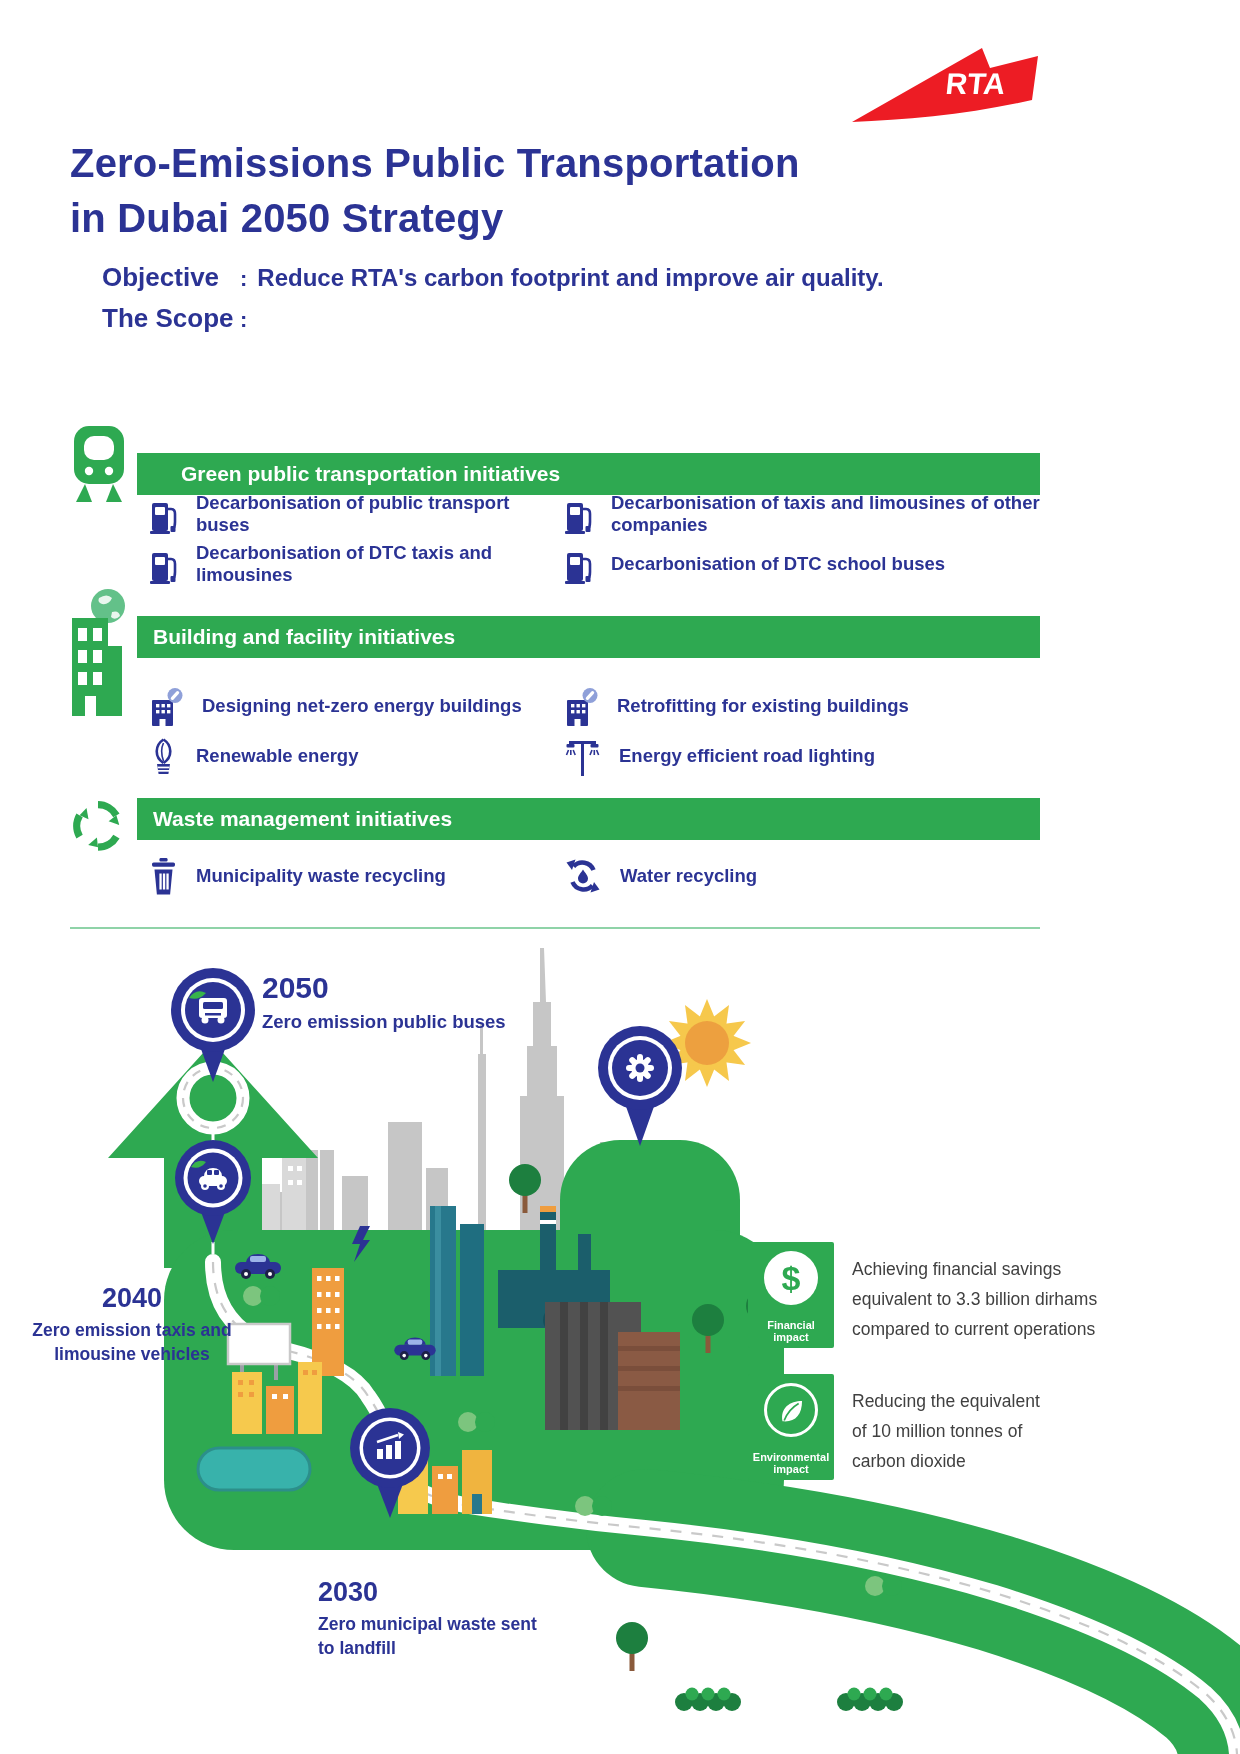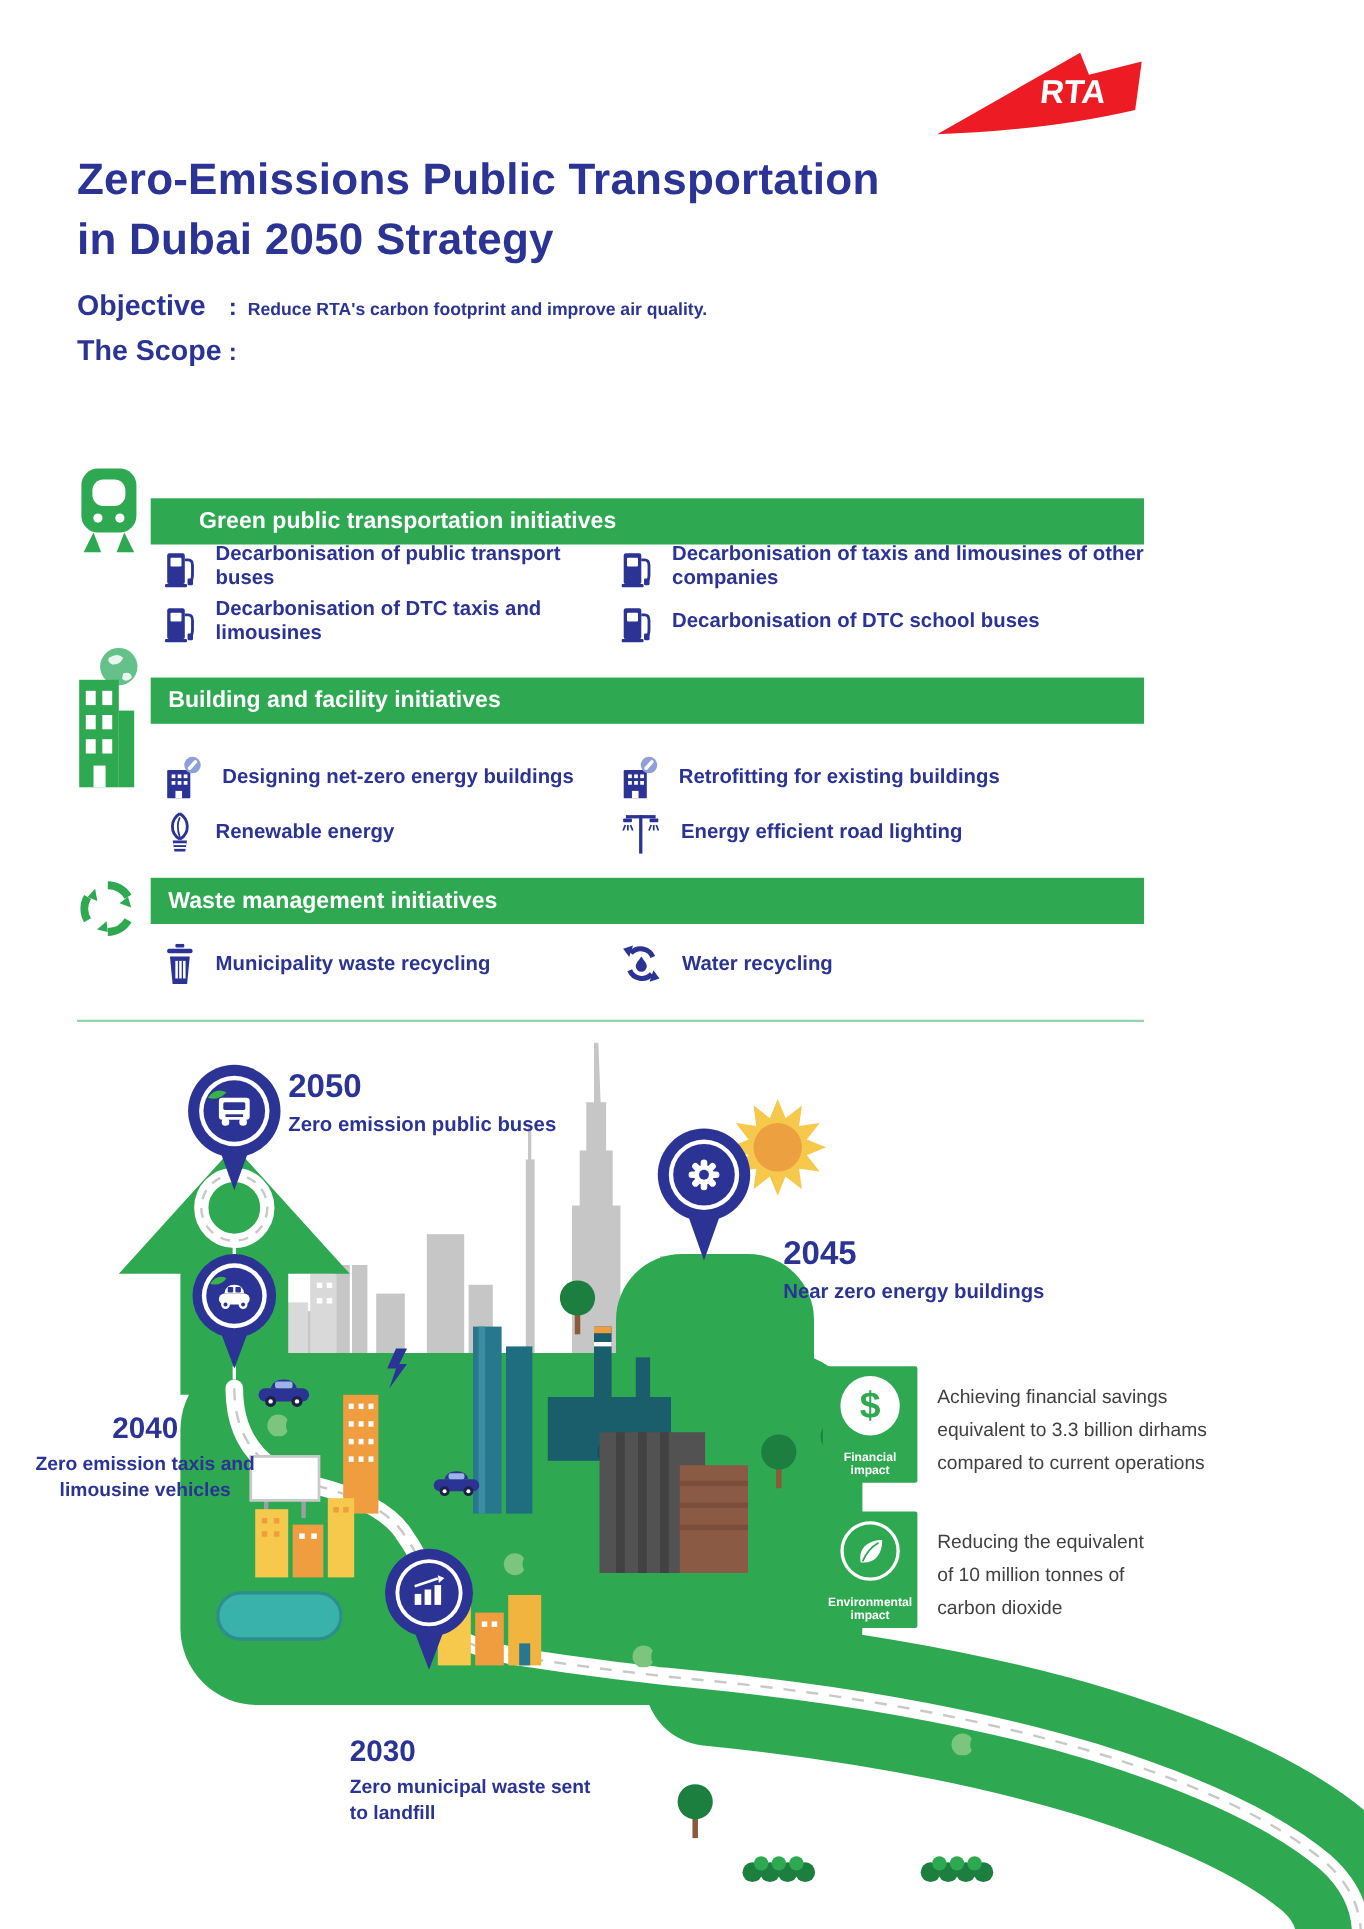--- a/index.html
+++ b/index.html
@@ -1,23 +1,23 @@
 <!DOCTYPE html>
 <html><head>
 <meta charset="utf-8">
 <style>
   html,body{margin:0;padding:0;background:#fff;}
   .page{position:relative;width:1240px;height:1754px;background:#fff;overflow:hidden;
         font-family:"Liberation Sans",sans-serif;color:#2b3394;}
   .abs{position:absolute;}
   .title{font-size:40px;font-weight:700;line-height:55px;color:#2b3394;letter-spacing:.2px;}
-  .meta-row{display:flex;align-items:baseline;}
+  .meta-row{display:flex;align-items:baseline;margin-left:32px;}
   .meta-label{display:inline-block;width:138px;font-size:26px;font-weight:700;}
   .meta-colon{font-size:22px;font-weight:700;margin-right:10px;}
-  .meta-text{font-size:16px;font-weight:700;}
+  .meta-text{font-size:24px;font-weight:700;}
   .banner{background:#2ea951;color:#fff;font-size:21px;font-weight:700;height:42px;
           line-height:42px;padding-left:16px;width:903px;box-sizing:border-box;}
   .items{display:grid;grid-template-columns:415px 475px;row-gap:6px;}
   .item{display:flex;align-items:center;gap:19px;min-height:44px;}
   .item-label{font-size:18.5px;font-weight:700;color:#2b3394;}
   .ic{flex:0 0 auto;}
   .ic-pump{width:27px;height:39px;}
   .ic-bld{width:33px;height:39px;}
   .ic-plant{width:27px;height:39px;}
   .ic-lamp{width:35px;height:41px;}
@@ -484,24 +484,20 @@
         <path d="M-13,-6 L8,-13" stroke="#fff" stroke-width="2.5" fill="none"></path>
         <polygon points="8,-16 14,-13.5 9,-9" fill="#fff"></polygon>
       </g>
     </g>
   </svg>
 
   <div class="abs" style="left:262px;top:972px;">
     <h3 class="ms-year">2050</h3>
     <p class="ms-label">Zero emission public buses</p>
   </div>
-  <div class="abs" style="left:712px;top:1124px;">
-    <h3 class="ms-year">2045</h3>
-    <p class="ms-label">Near zero energy buildings</p>
-  </div>
   <div class="abs center" style="left:28px;top:1284px;width:208px;">
     <h3 class="ms-year sm">2040</h3>
     <p class="ms-label" style="font-size:17.5px;">Zero emission taxis and limousine vehicles</p>
   </div>
   <div class="abs" style="left:318px;top:1578px;width:232px;">
     <h3 class="ms-year sm">2030</h3>
     <p class="ms-label" style="font-size:17.5px;">Zero municipal waste sent to landfill</p>
   </div>
 
   <div class="abs impact-box" style="left:748px;top:1242px;">

